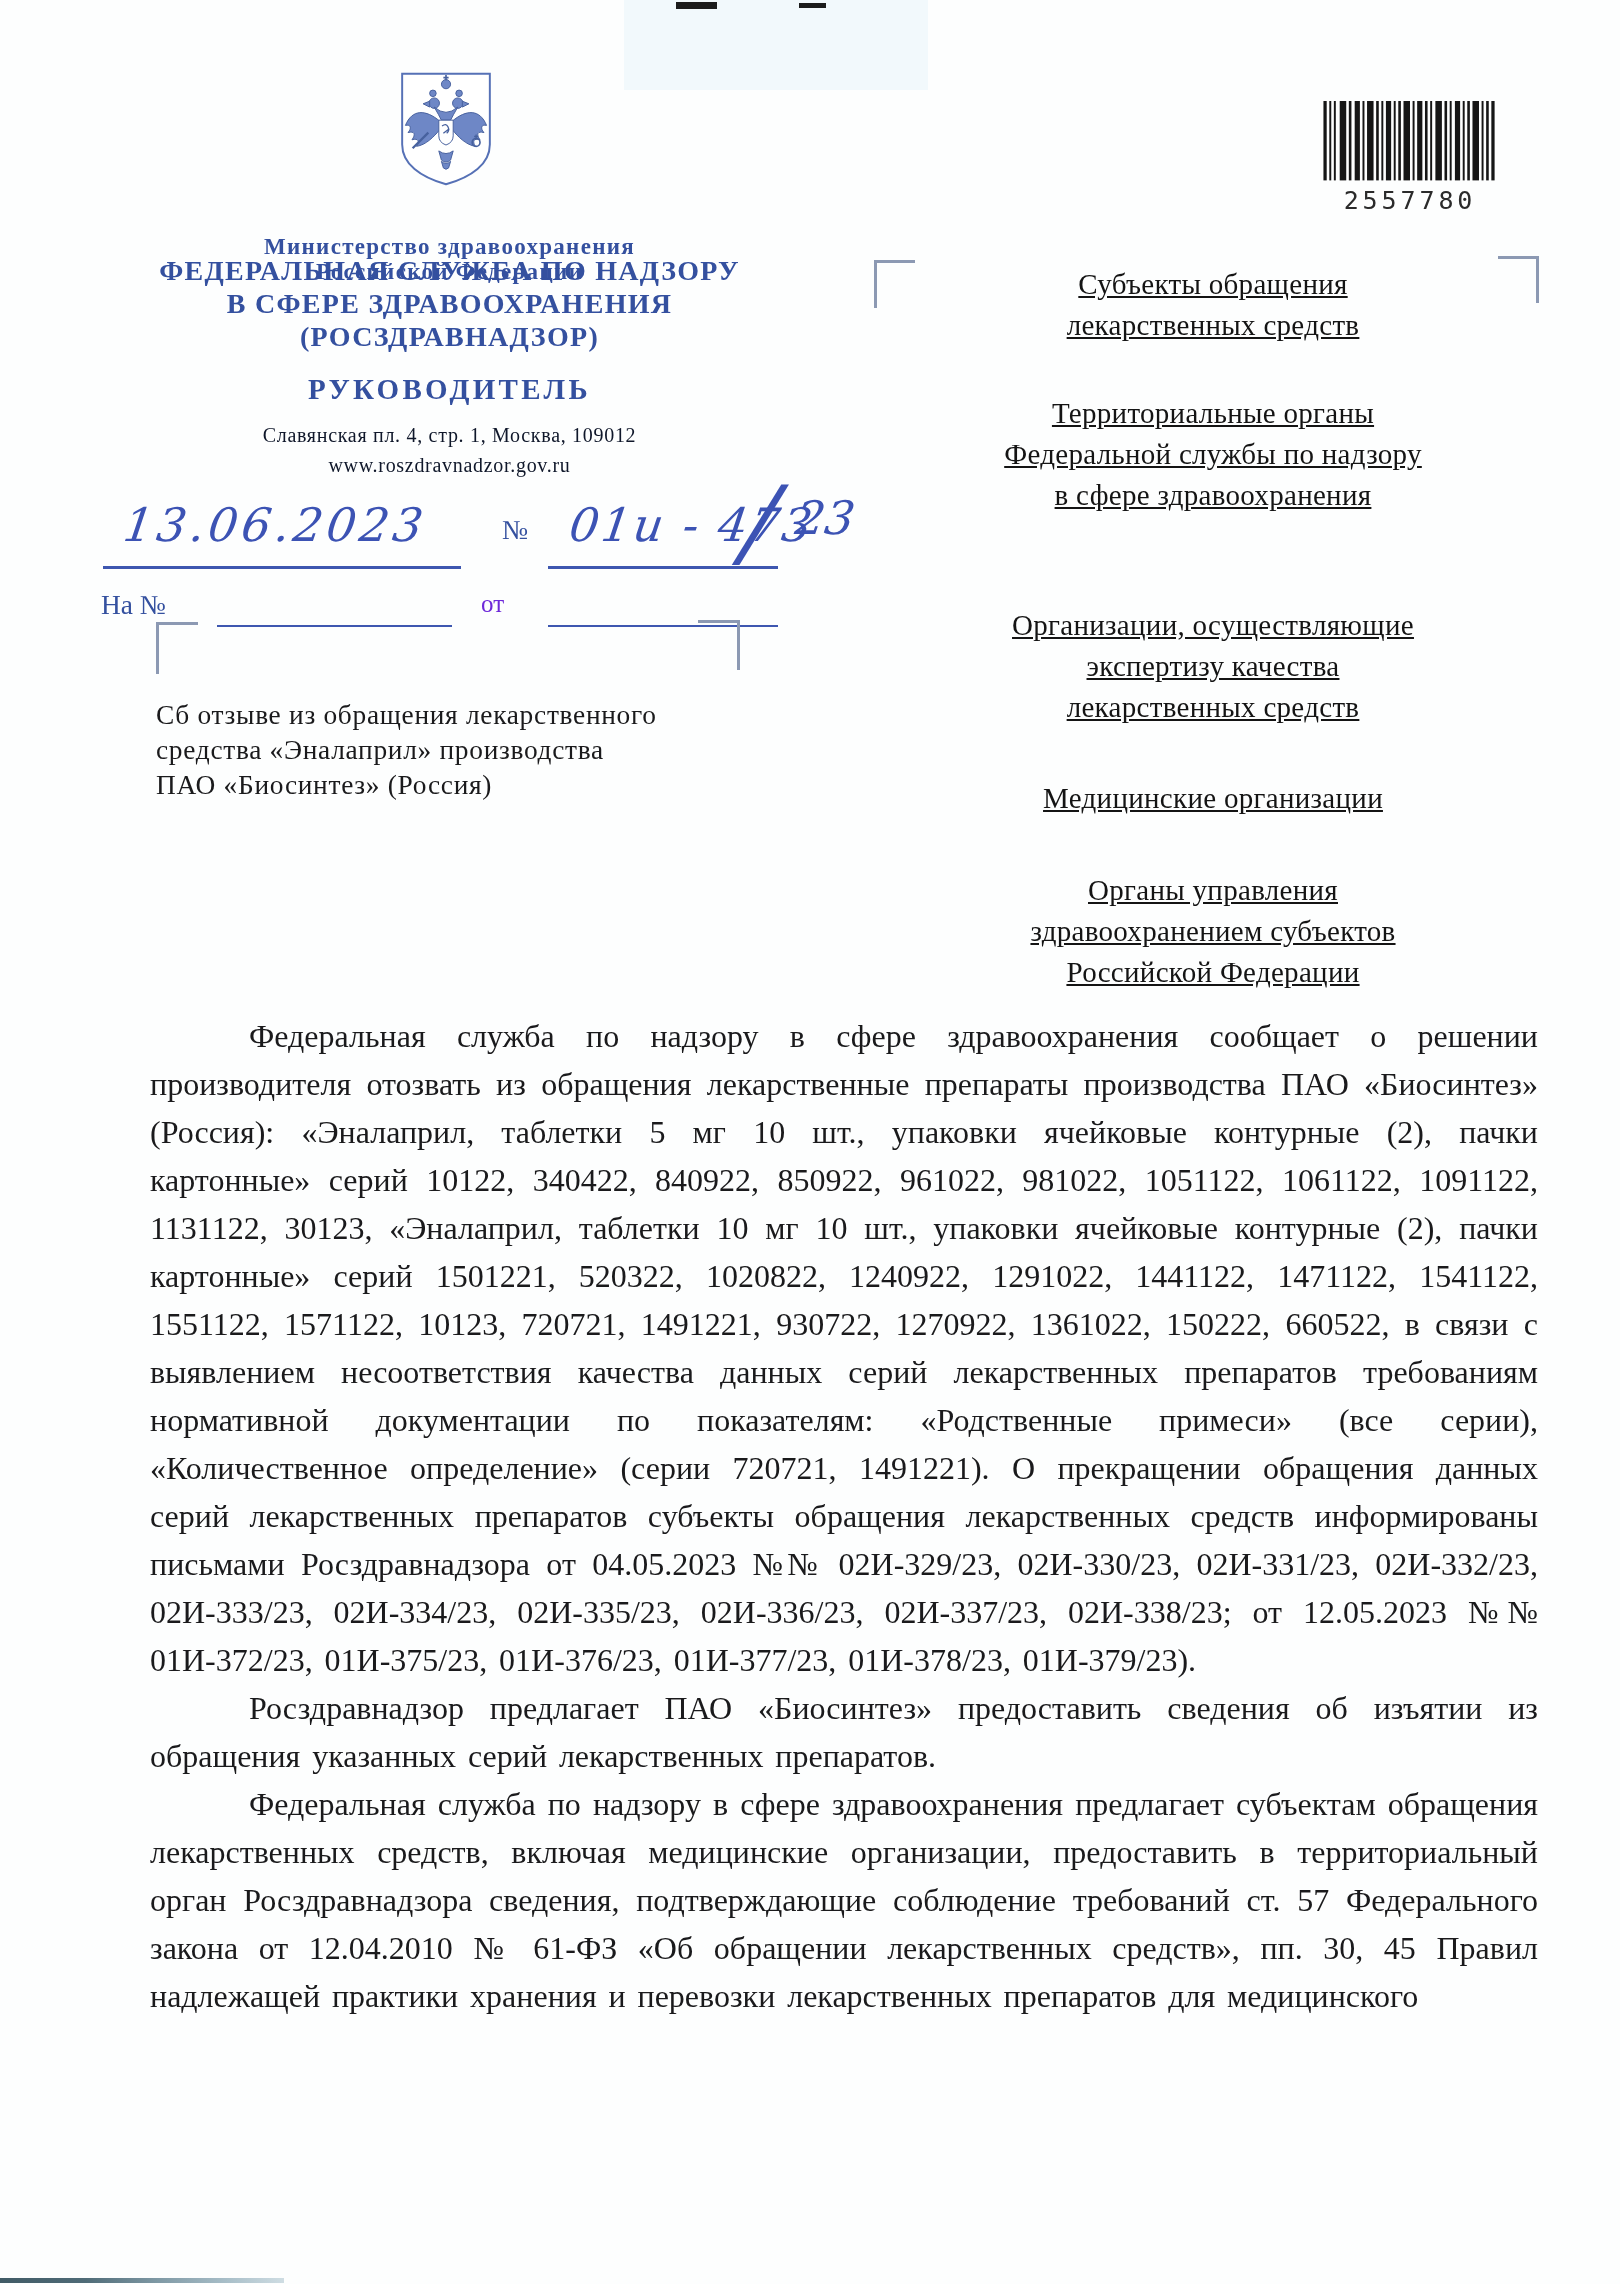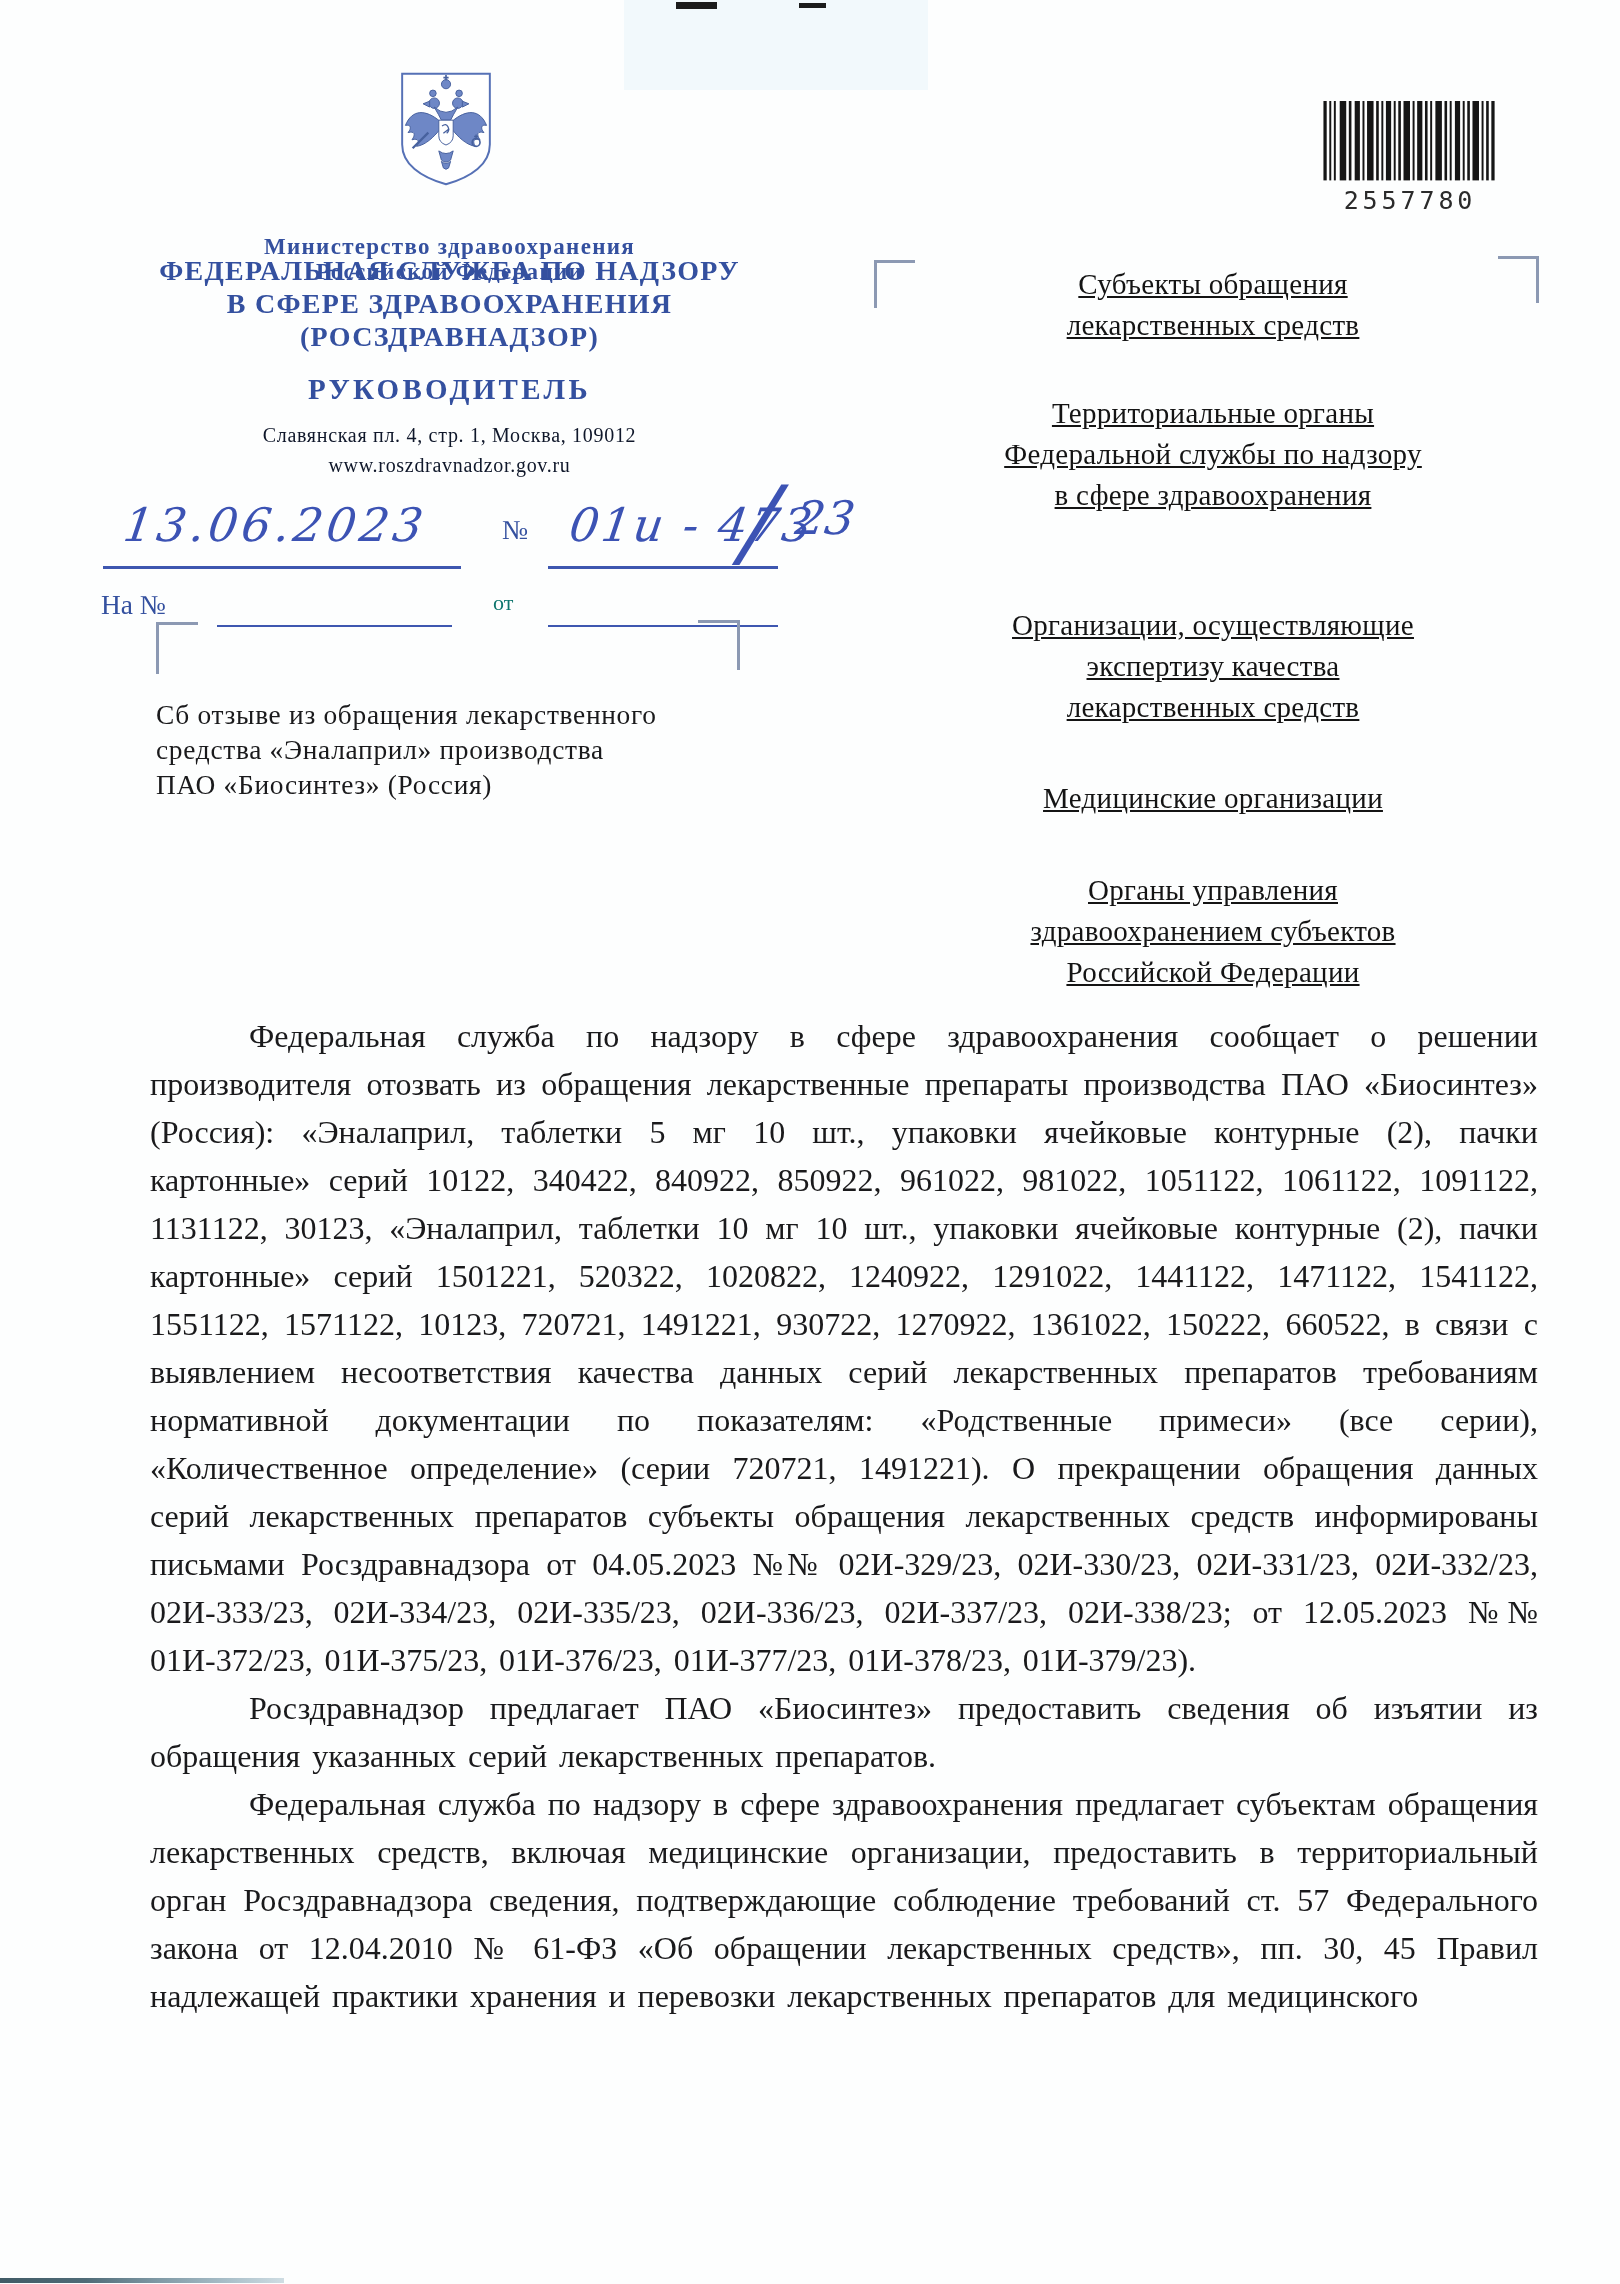--- a/index.html
+++ b/index.html
@@ -28,21 +28,21 @@
   .hand{font-family:"DejaVu Serif","Liberation Serif",serif;font-style:italic;color:#3c53b4;}
   .reg-date{position:absolute;left:124px;top:498px;font-size:46px;letter-spacing:3.9px;transform:skewX(-8deg);}
   .reg-no-label{position:absolute;left:502px;top:515px;font-size:27.4px;color:#34509f;}
   .reg-number{position:absolute;left:570px;top:498px;font-size:46px;letter-spacing:2.6px;transform:skewX(-8deg);}
   .reg-slash{position:absolute;left:744px;top:465px;font-size:98px;transform:skewX(-6deg);}
   .reg-suffix{position:absolute;left:796px;top:491px;font-size:46px;transform:skewX(-8deg);}
   .u-line{position:absolute;height:2.6px;background:#3e57b0;}
   .u-date{left:103px;top:566px;width:358px;}
   .u-number{left:548px;top:566px;width:230px;}
   .na-label{position:absolute;left:101px;top:590px;font-size:27.4px;color:#34509f;}
-  .ot-label{position:absolute;left:481px;top:590px;font-size:22px;color:#0f766e;margin-left:12px;}
+  .ot-label{position:absolute;left:481px;top:590px;font-size:25px;color:#6d28d9;}
   .u-na1{left:217px;top:625px;width:235px;height:2px;}
   .u-na2{left:548px;top:625px;width:230px;height:2px;}
 
   
   .br{position:absolute;}
   .br .h{position:absolute;height:2.6px;background:#8c99b3;}
   .br .v{position:absolute;width:2.6px;background:#8c99b3;}
   .br-l1{left:156px;top:622px;}  .br-l1 .h{left:0;top:0;width:42px;} .br-l1 .v{left:0;top:0;height:52px;}
   .br-l2{left:698px;top:620px;} .br-l2 .h{left:0;top:0;width:42px;} .br-l2 .v{left:39px;top:0;height:50px;}
   .br-r1{left:874px;top:260px;} .br-r1 .h{left:0;top:0;width:41px;} .br-r1 .v{left:0;top:0;height:48px;}

